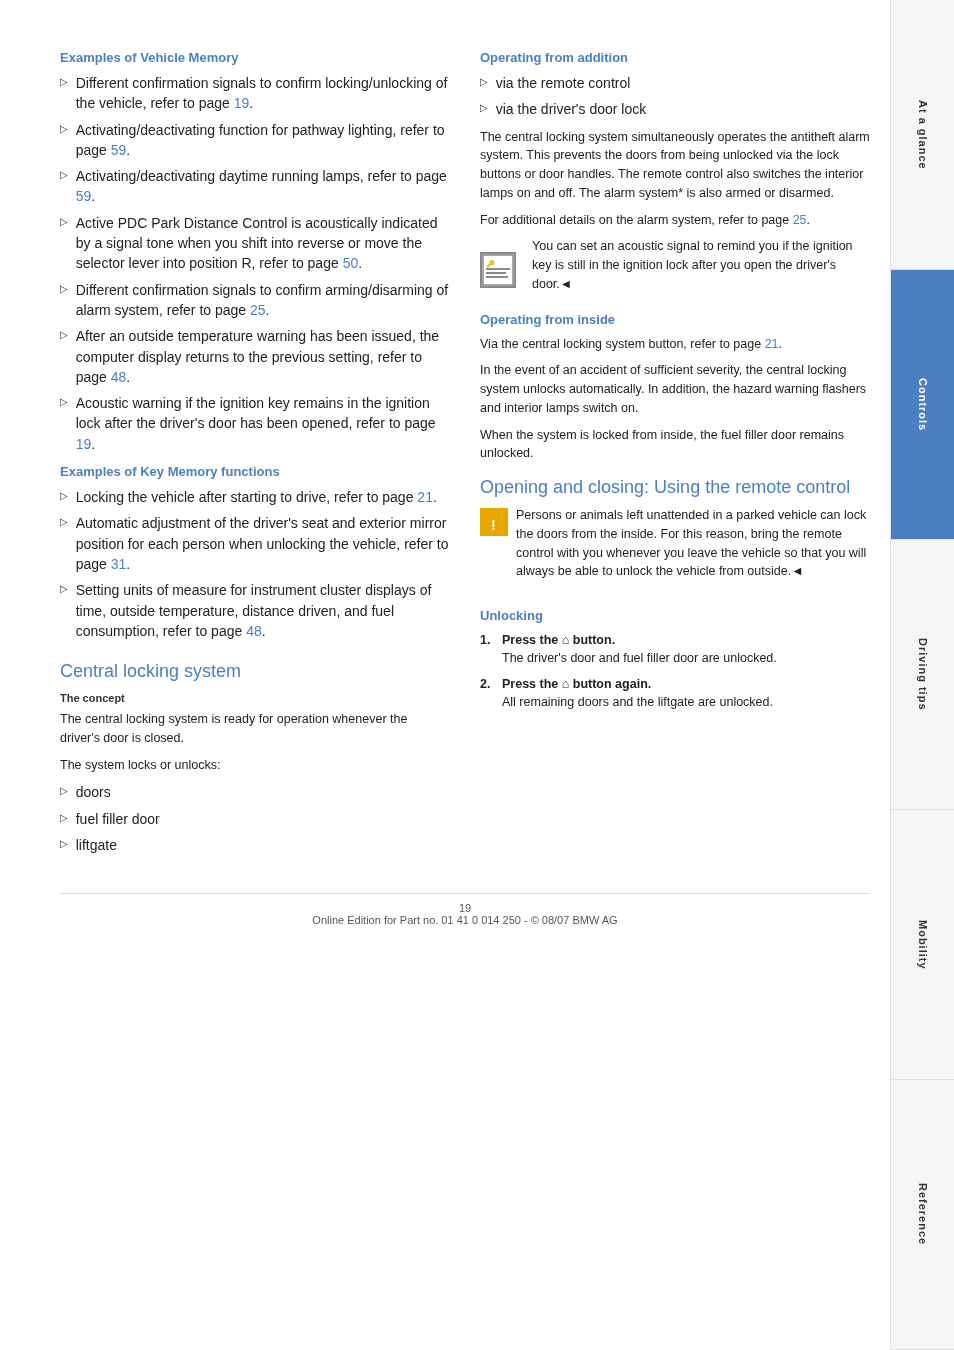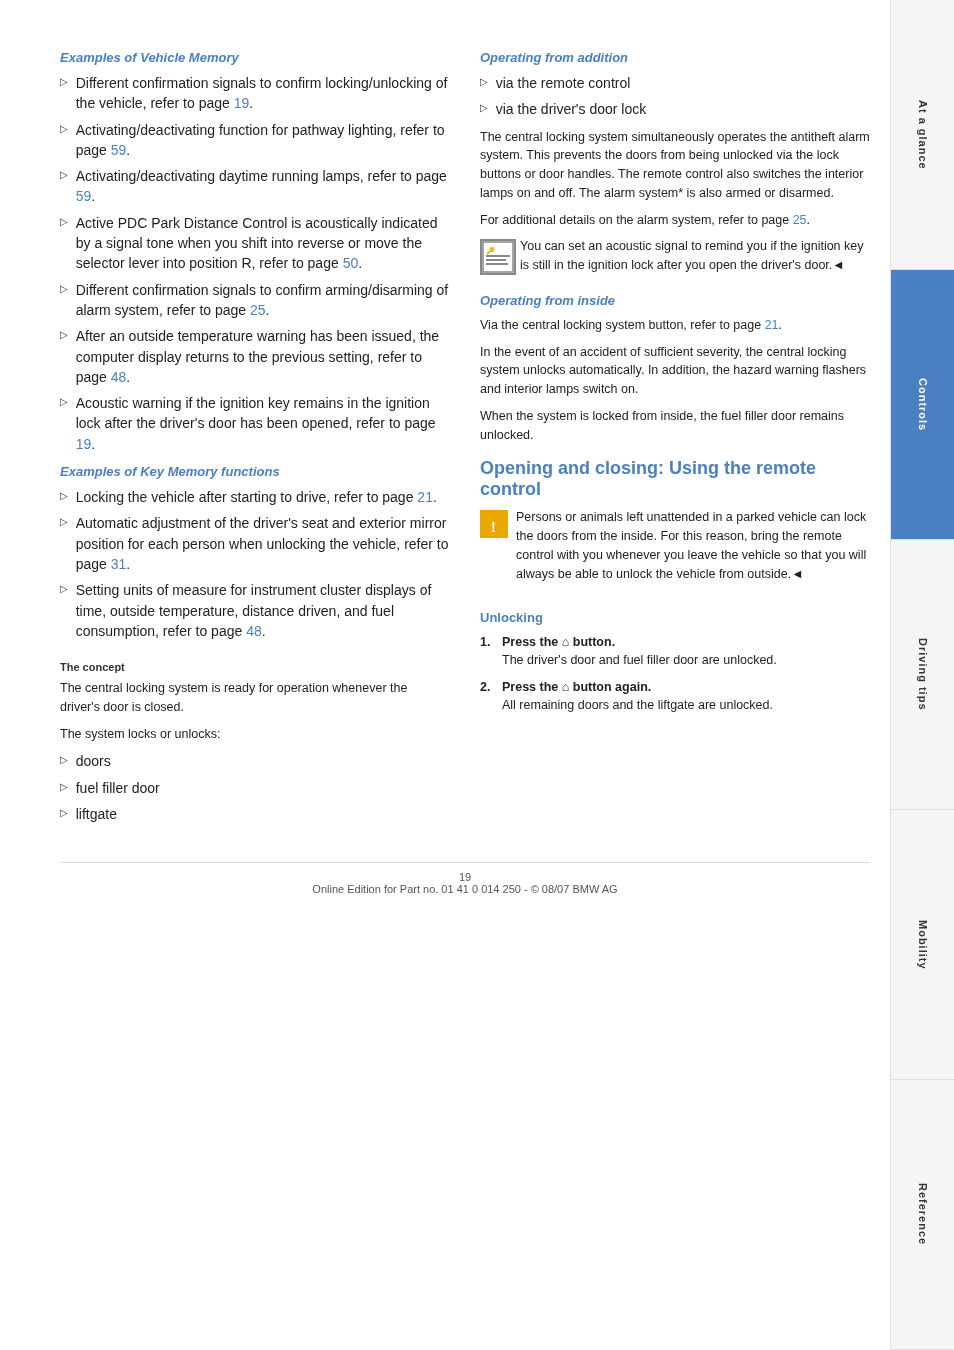--- a/index.html
+++ b/index.html
@@ -58,25 +58,24 @@
     }
     .col-right {
       flex: 1;
     }
     .section-heading {
       color: #4a7fc1;
       font-weight: bold;
       font-size: 13px;
       margin-bottom: 8px;
       margin-top: 10px;
-      font-style: italic;
     }
     .section-heading-large {
       color: #4a7fc1;
-      font-weight: bold;
+      font-weight: normal;
       font-size: 18px;
       margin-bottom: 8px;
       margin-top: 14px;
     }
     .section-heading-medium {
       color: #333;
       font-weight: bold;
       font-size: 11px;
       margin-bottom: 6px;
       margin-top: 10px;
@@ -105,22 +104,22 @@
       color: #4a7fc1;
       text-decoration: none;
     }
     p.body-text {
       font-size: 12.5px;
       line-height: 1.5;
       margin-bottom: 8px;
     }
     .note-box {
       display: flex;
-      align-items: flex-start;
-      gap: 4px;
+      align-items: center;
+      gap: 16px;
       margin-bottom: 10px;
     }
     .note-icon {
       flex-shrink: 0;
       width: 36px;
       height: 36px;
       border: 2px solid #888;
       display: flex;
       align-items: center;
       justify-content: center;
@@ -231,20 +230,21 @@
           </li>
           <li>
             <span>Automatic adjustment of the driver's seat and exterior mirror position for each person when unlocking the vehicle, refer to page <a class="page-link">31</a>.</span>
           </li>
           <li>
             <span>Setting units of measure for instrument cluster displays of time, outside temperature, distance driven, and fuel consumption, refer to page <a class="page-link">48</a>.</span>
           </li>
         </ul>
 
         <div class="central-locking-section">
+          <div class="section-heading-large">Central locking system</div>
           <div class="section-heading-medium">The concept</div>
           <p class="body-text">The central locking system is ready for operation whenever the driver's door is closed.</p>
           <p class="body-text">The system locks or unlocks:</p>
           <ul class="bullet-list">
             <li>
                 <span>doors</span>
               </li>
             <li>
                 <span>fuel filler door</span>
               </li>

